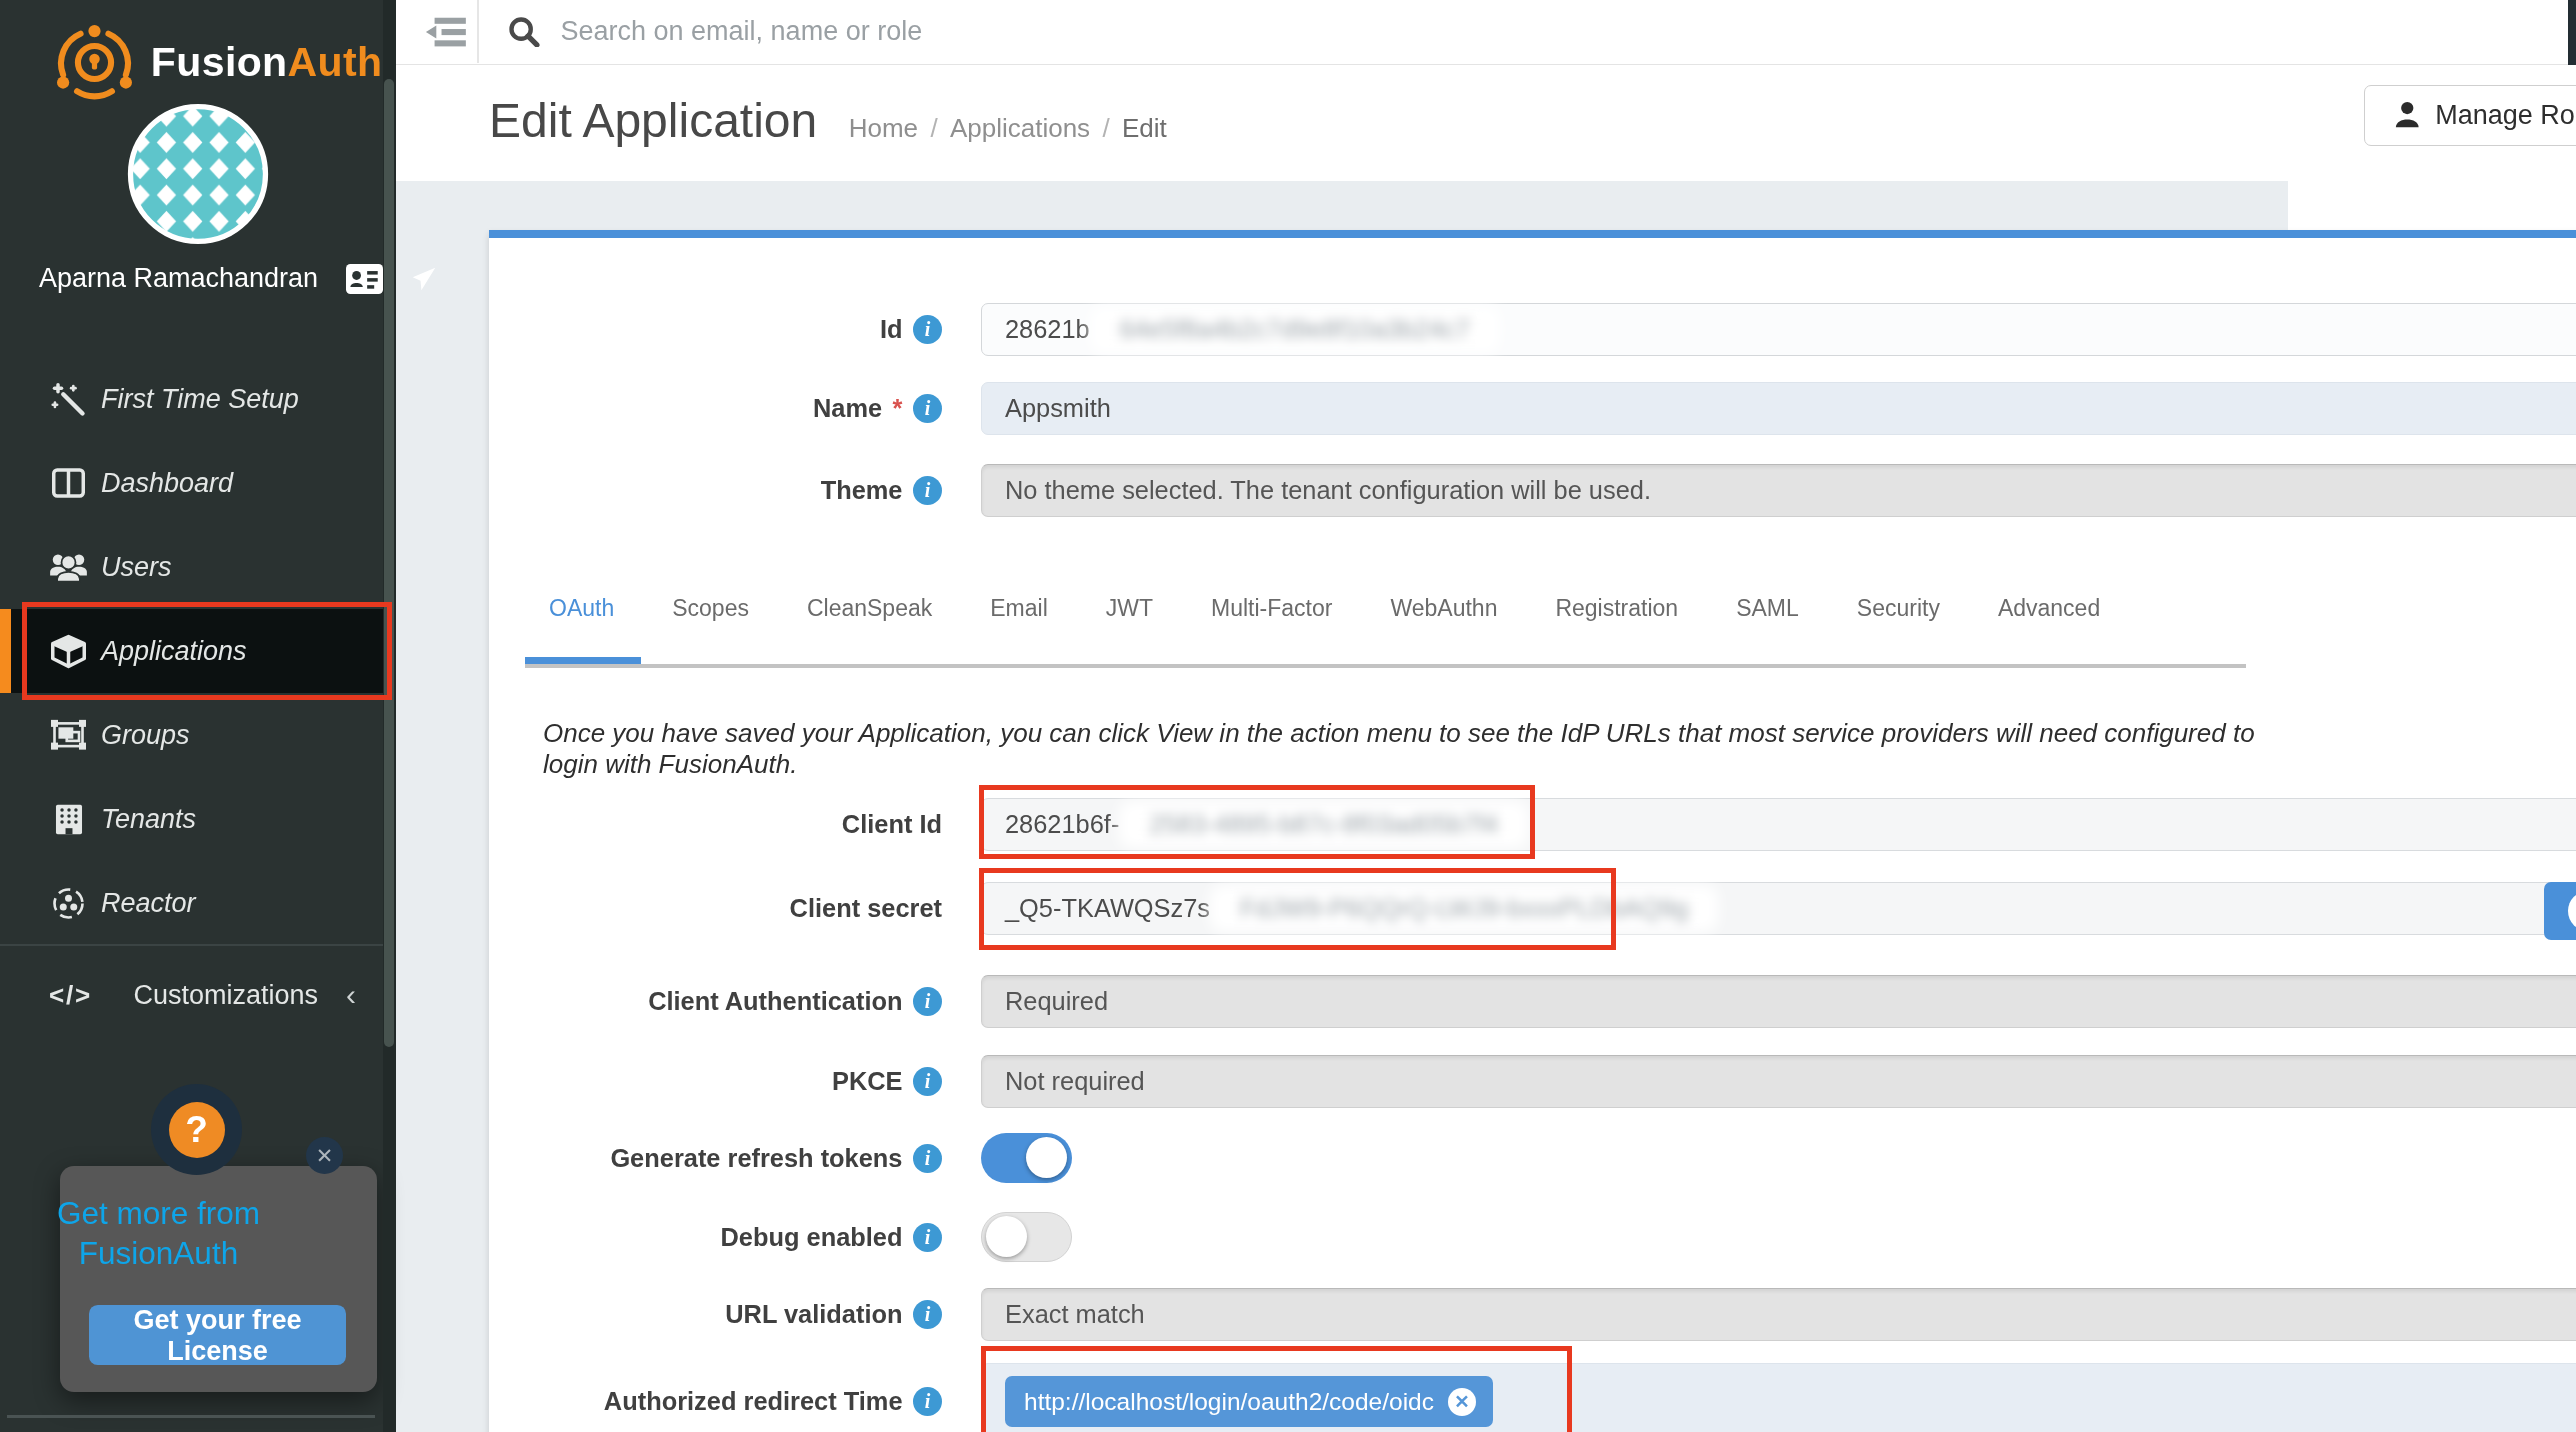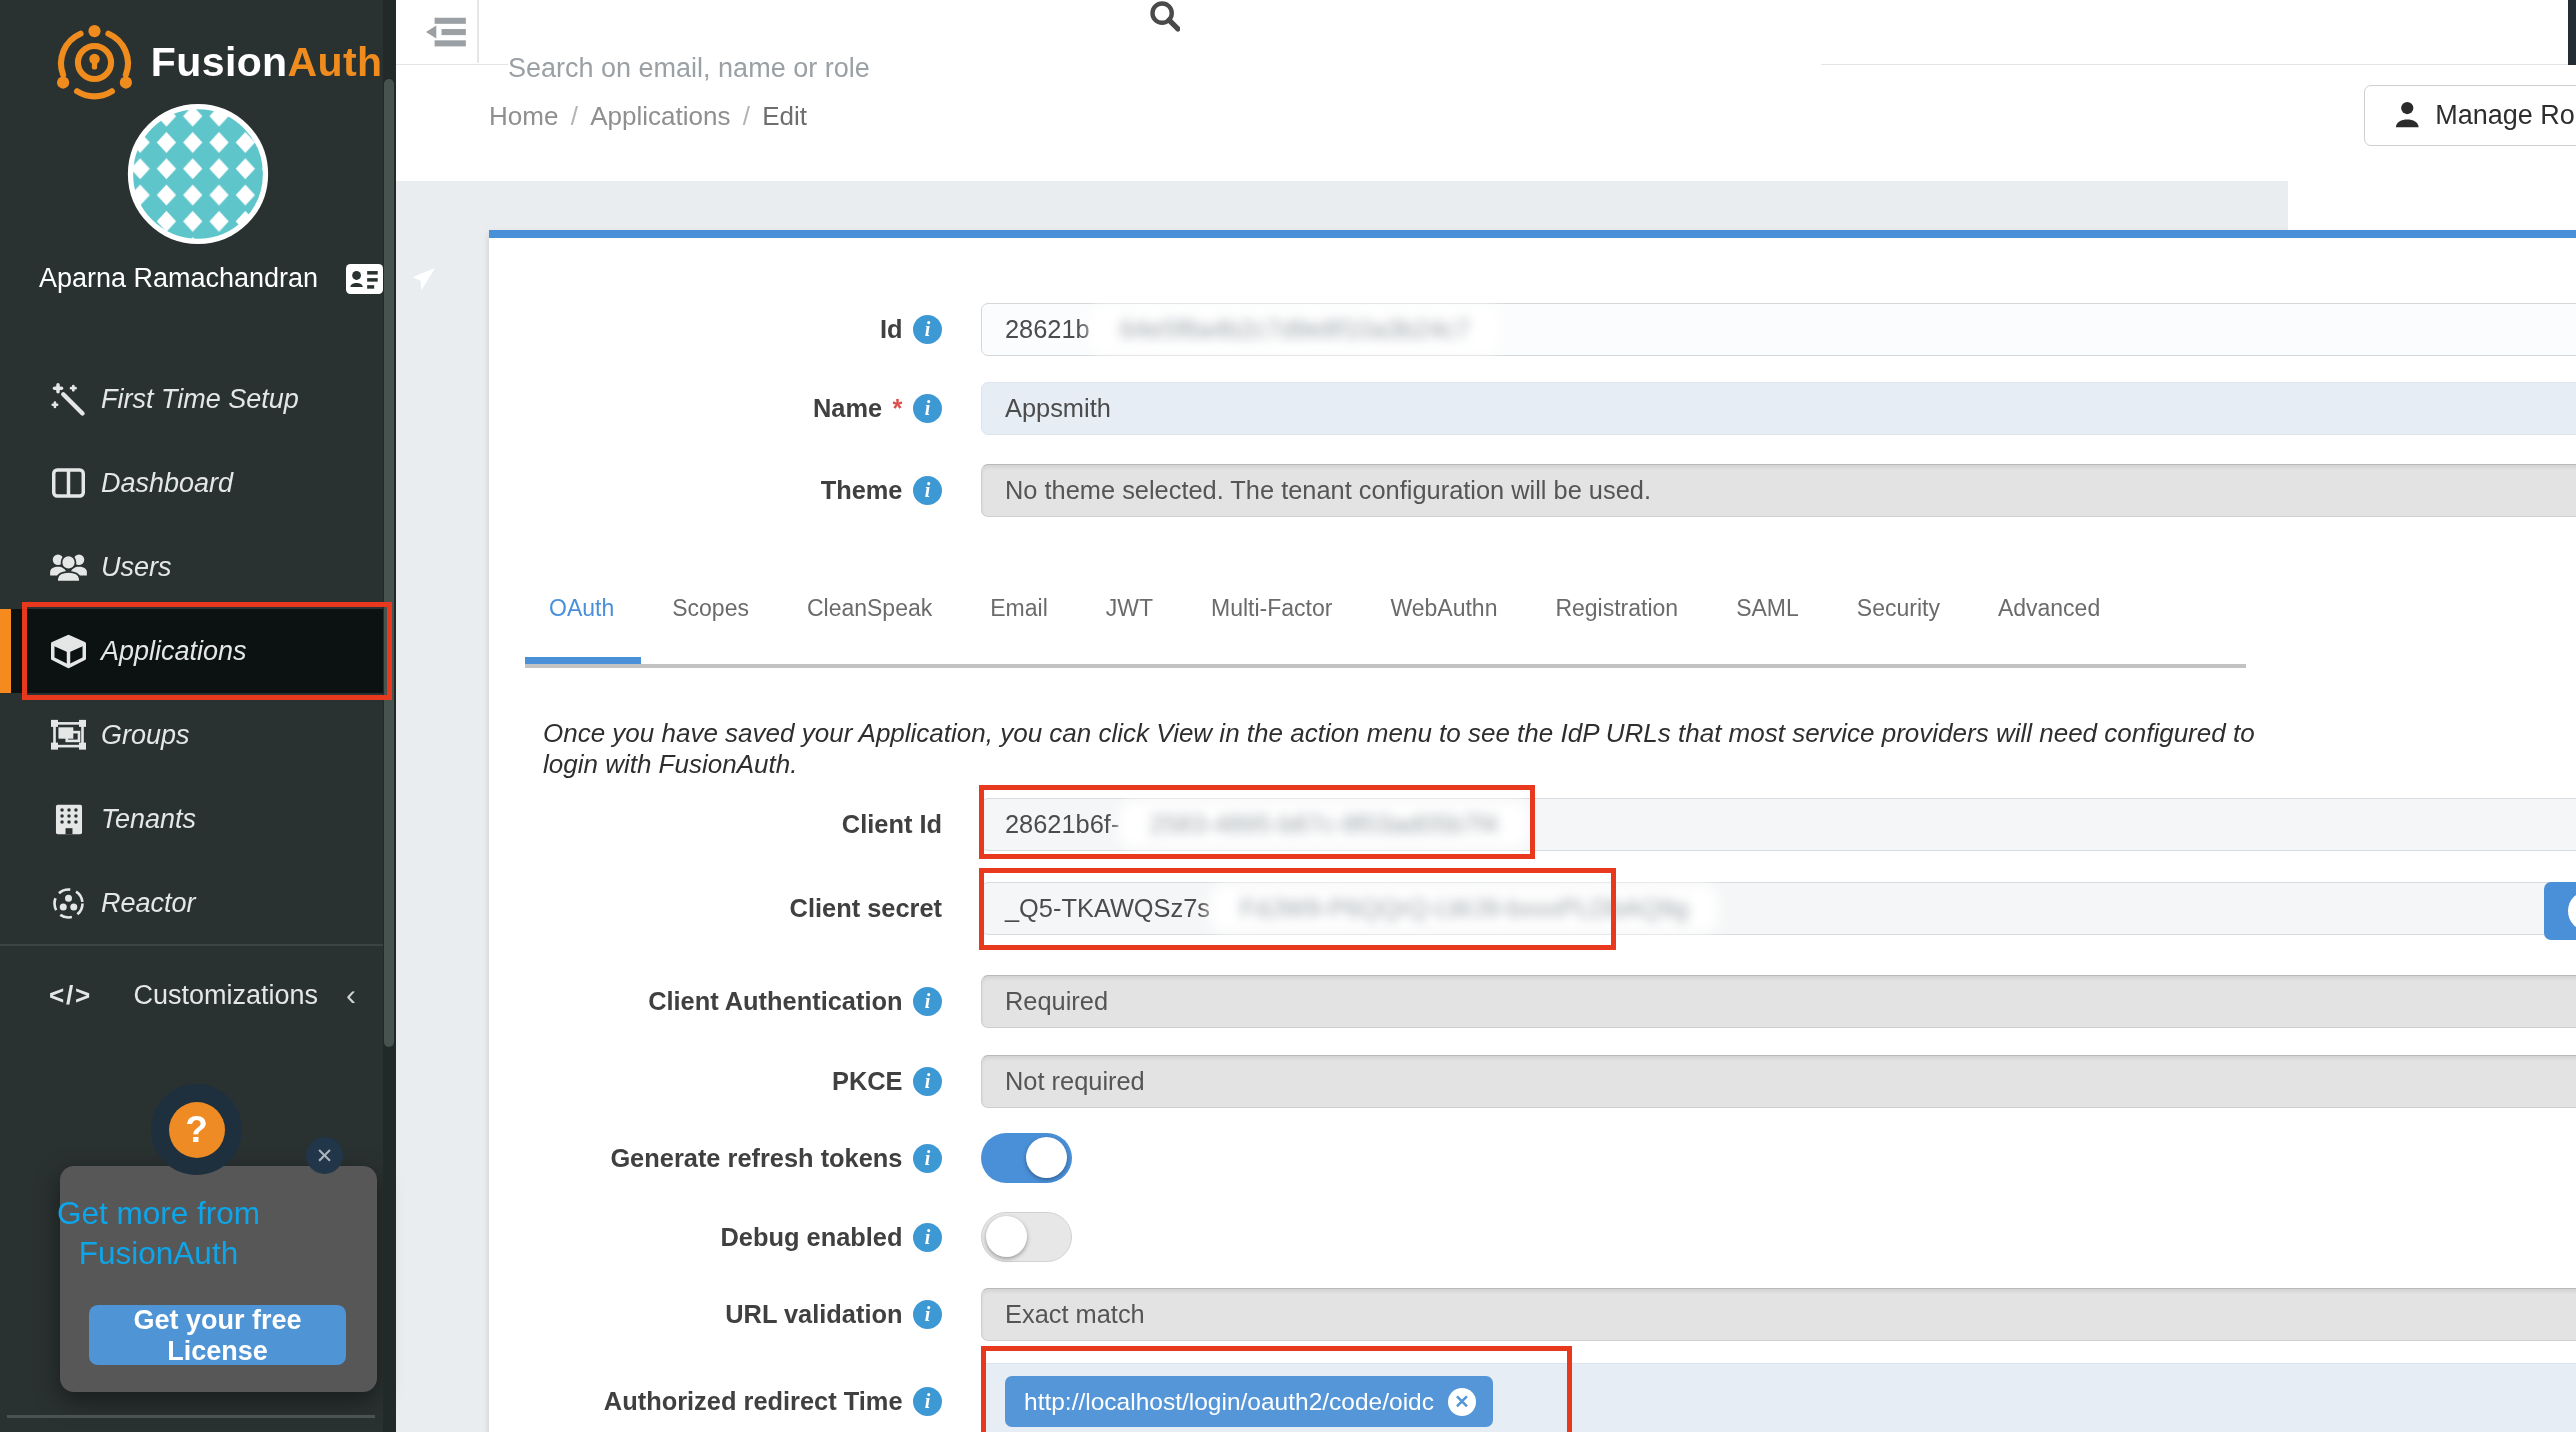--- a/index.html
+++ b/index.html
@@ -32,21 +32,21 @@
   .promo-q { position:absolute; left:151px; top:1084px; width:91px; height:91px; border-radius:50%; background:#1e2f3e; display:flex; align-items:center; justify-content:center; z-index:2; }
   .promo-q-inner { width:56px; height:56px; border-radius:50%; background:#ef8b24; color:#fff; font-size:37px; font-weight:bold; display:flex; align-items:center; justify-content:center; }
   .promo-close { position:absolute; left:306px; top:1137px; width:37px; height:37px; border-radius:50%; background:#22364a; color:#aeb6bc; font-size:21px; display:flex; align-items:center; justify-content:center; cursor:pointer; z-index:3; }
   .promo-title { position:absolute; left:0; top:1193px; width:317px; text-align:center; color:#0ea5e9; font-size:31.5px; line-height:40px; z-index:2; }
   .promo-btn { position:absolute; left:89px; top:1305px; width:257px; height:60px; background:#4f94d4; border:none; border-radius:8.8px; color:#fff; font-size:27px; font-weight:bold; cursor:pointer; z-index:2; font-family:"Liberation Sans",sans-serif; }
 
   
   .topbar { position:absolute; left:396px; top:0; width:2180px; height:65px; background:#fff; border-bottom:1.8px solid #e4e4e4; z-index:4; }
   .collapse-btn { position:absolute; left:24.5px; top:14px; width:49px; height:37px; display:flex; align-items:center; justify-content:center; cursor:pointer; }
   .tb-divider { position:absolute; left:81px; top:0; width:1.8px; height:63px; background:#e6e6e6; }
-  .search-wrap { position:absolute; left:112px; top:0; height:63px; display:flex; align-items:center; gap:21px;flex-direction:column; }
+  .search-wrap { position:absolute; left:112px; top:0; height:63px; display:flex; align-items:center; gap:21px; }
   .search-input { border:none; outline:none; font-size:27px; color:#444; width:1313px; font-family:"Liberation Sans",sans-serif; }
   .search-input::placeholder { color:#9aa0a4; }
   .corner-strip { position:absolute; right:0; top:0; width:7.9px; height:65px; background:#232d33; }
 
   
   .pageheader { position:absolute; left:396px; top:67px; width:2180px; height:115px; background:#fff; }
   .ph-inner { position:absolute; left:93px; top:26px; display:flex; align-items:baseline; gap:31.5px; }
   .page-title { font-size:48px; color:#484848; }
   .breadcrumb { font-size:26px; color:#8f8f8f;margin-top:8px; }
   .breadcrumb .sep { margin:0 12.3px; color:#b3b3b3; }
@@ -312,20 +312,21 @@
             <line x1="23" y1="23" x2="33" y2="33" stroke="#4a4a4a" stroke-width="6" stroke-linecap="round"></line>
           </svg>
       </span>
       <input class="search-input" type="text" placeholder="Search on email, name or role" style="">
     </div>
     <div class="corner-strip"></div>
   </div>
 
   <div class="pageheader">
     <div class="ph-inner">
+      <span class="page-title">Edit Application</span>
       <span class="breadcrumb">
         <span>Home</span><span class="sep">/</span><span>Applications</span><span class="sep">/</span><span class="current">Edit</span>
       </span>
     </div>
     <div class="manage-roles">
       <span>
         <svg width="24.5" height="28" viewBox="0 0 28 32">
             <circle cx="14" cy="8" r="7" fill="#2b2b2b"></circle>
             <path d="M1 30 c0-12 26-12 26 0 z" fill="#2b2b2b"></path>
           </svg>

